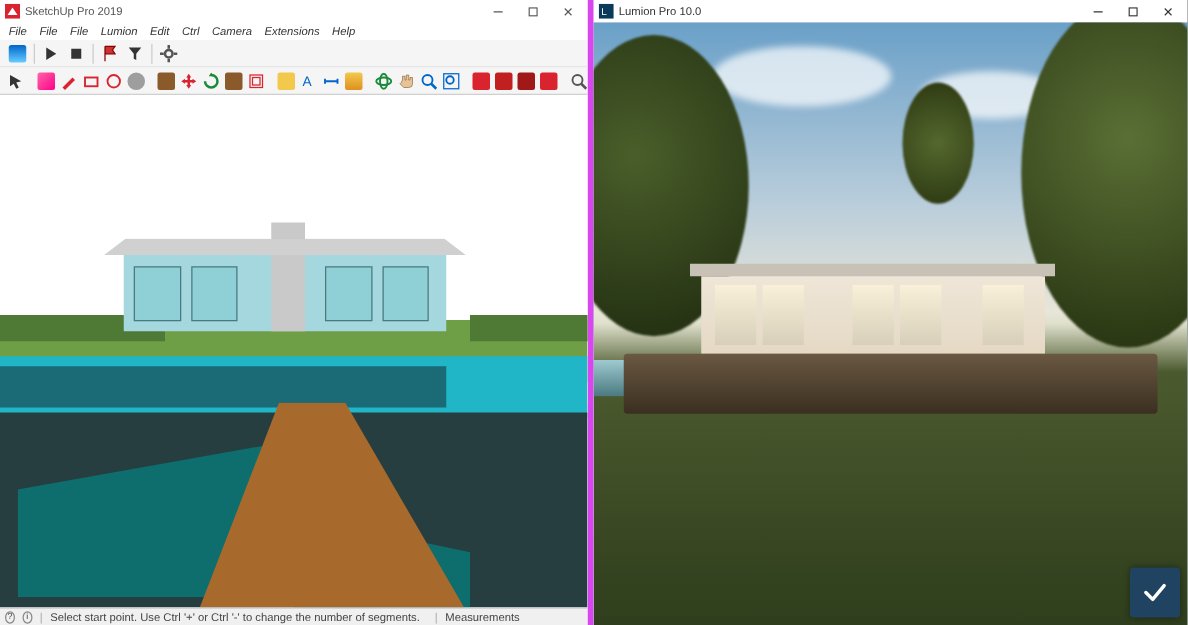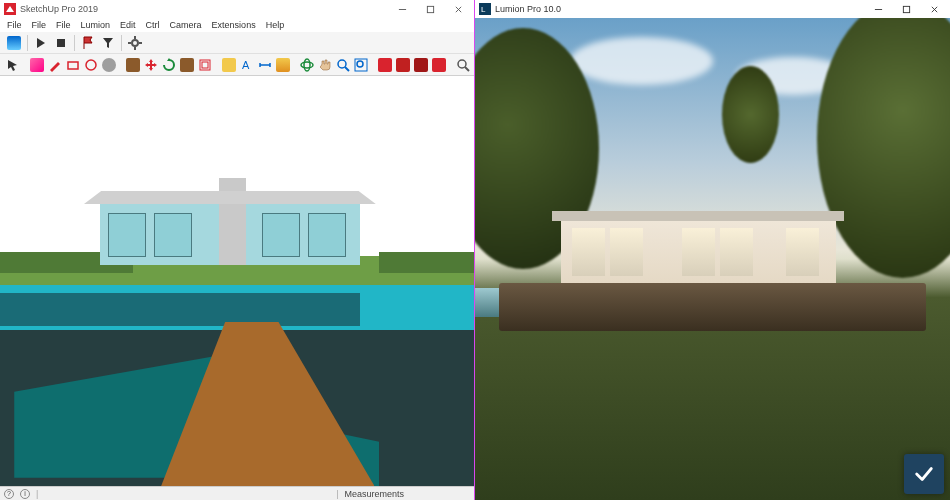--- a/index.html
+++ b/index.html
@@ -1,32 +1,32 @@
 <!DOCTYPE html>
 <html><head>
 <meta charset="utf-8">
 <style>
   * { margin:0; padding:0; box-sizing:border-box; font-family:"Segoe UI",Tahoma,sans-serif; }
   body { width:950px; height:500px; display:flex; background:#000; overflow:hidden; }
   .app { display:flex; flex-direction:column; background:#fff; position:relative; }
-  .app-left { width:475px; border-right:1px solid #d946ef; }
+  .app-left { width:475px; border-right:5px solid #d946ef; }
   .app-right { width:475px; }
 
   
   .titlebar { height:18px; display:flex; align-items:center; font-size:9px; padding:0 2px 0 4px; }
   .titlebar-left { background:#fff; color:#555; }
   .titlebar-right { background:#fff; color:#333; }
   .titlebar .app-icon { width:12px; height:12px; margin-right:4px; display:flex; align-items:center; justify-content:center; }
   .titlebar .spacer { flex:1; }
   .winbtn { width:28px; height:16px; display:flex; align-items:center; justify-content:center; color:#444; font-size:9px; }
   .winbtn svg { width:9px; height:9px; }
 
   
   .menubar { height:14px; display:flex; align-items:center; padding:0 2px; font-size:9px; background:#fff; }
-  .menuitem { padding:0 5px; color:#333; }
+  .menuitem { padding:0 5px; color:#333;font-style:italic; }
 
   
   .toolbar { display:flex; align-items:center; padding:1px 4px; background:#f5f5f5; gap:0; }
   .toolbar-row1 { height:22px; border-bottom:1px solid #e0e0e0; }
   .toolbar-row2 { height:22px; border-bottom:1px solid #d0d0d0; }
   .tb-btn { width:18px; height:18px; display:flex; align-items:center; justify-content:center; margin:0 1px; border:1px solid transparent; border-radius:2px; }
   .tb-sep { width:1px; height:16px; background:#ccc; margin:0 3px; }
   .ico { width:14px; height:14px; }
 
   
@@ -304,20 +304,21 @@
         <div class="sk-tower"></div>
         <div class="sk-roof"></div>
       </div>
     </div>
   </div>
 
   <div class="statusbar">
     <span class="sb-icon">?</span>
     <span class="sb-icon">i</span>
     <span class="sb-sep">|</span>
+    <span class="sb-field">Select start point. Use Ctrl '+' or Ctrl '-' to change the number of segments.</span>
     <span class="sb-flex"></span>
     <span class="sb-sep">|</span>
     <span class="sb-field">Measurements</span>
     <span style="width:60px"></span>
   </div>
 </div>
 
 <div class="app app-right">
 
   <div class="titlebar titlebar-right">

